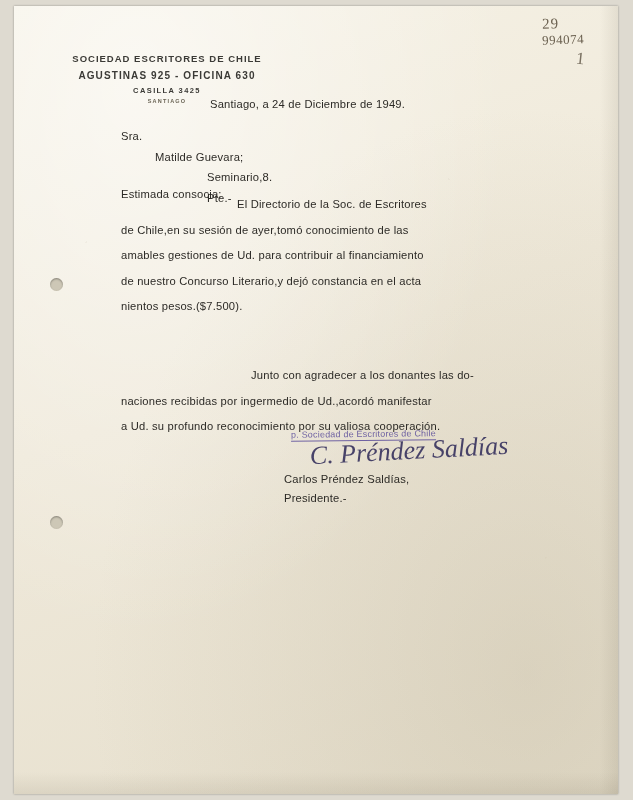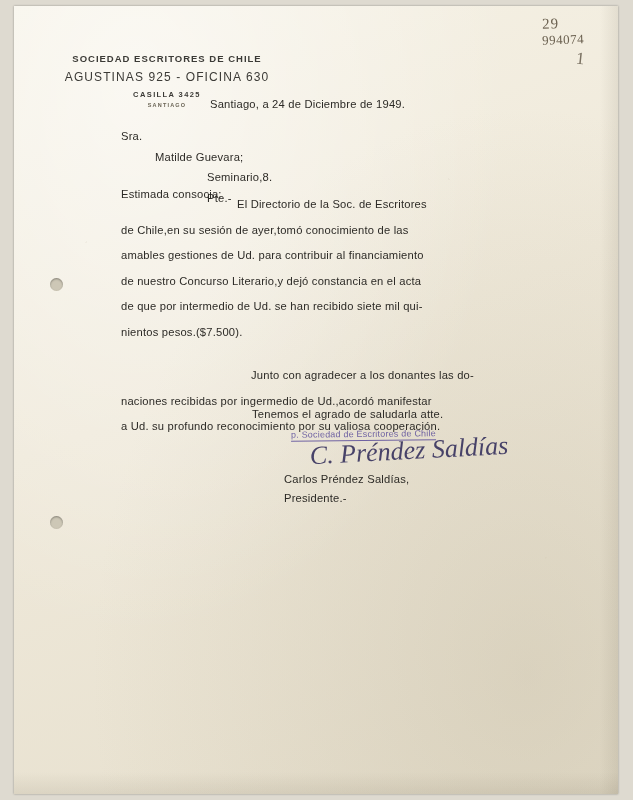--- a/index.html
+++ b/index.html
@@ -95,22 +95,22 @@
     color: #3b3a36;
   }
   .lh-1 {
     font-family: "Liberation Sans", sans-serif;
     font-size: 9.5px;
     font-weight: bold;
     letter-spacing: 1.0px;
     line-height: 1.5;
   }
   .lh-2 {
-    font-size: 12px;
-    font-weight: normal;
+    font-size: 10px;
+    font-weight: bold;
     letter-spacing: 1.1px;
     line-height: 1.9;
   }
   .lh-3 {
     font-size: 7.5px;
     font-weight: bold;
     letter-spacing: 1.4px;
     line-height: 1.7;
   }
   .lh-4 {
@@ -262,31 +262,29 @@
       <div class="ln3">Pte.-</div>
     </div>
 
     <div class="typed salutation">Estimada consocia:</div>
 
     <div class="typed para1">
       <div class="first">El Directorio de la Soc. de Escritores</div>
       <div>de Chile,en su sesión de ayer,tomó conocimiento de las</div>
       <div>amables gestiones de Ud. para contribuir al financiamiento</div>
       <div>de nuestro Concurso Literario,y dejó constancia en el acta</div>
-      <div>de que por intermedio de Ud. se han recibido siete mil qui-</div>
       <div>nientos pesos.($7.500).</div>
     </div>
 
     <div class="typed para2">
       <div class="first">Junto con agradecer a los donantes las do-</div>
       <div>naciones recibidas por ingermedio de Ud.,acordó manifestar</div>
       <div>a Ud. su profundo reconocimiento por su valiosa cooperación.</div>
     </div>
 
-    <div class="typed closing">Tenemos el agrado de saludarla atte.</div>
 
     <div class="stamp">p. Sociedad de Escritores de Chile</div>
 
     <div class="signature">C. Préndez Saldías</div>
 
     <div class="typed signer">
       <div>Carlos Préndez Saldías,</div>
       <div>Presidente.-</div>
     </div>
   </div>

